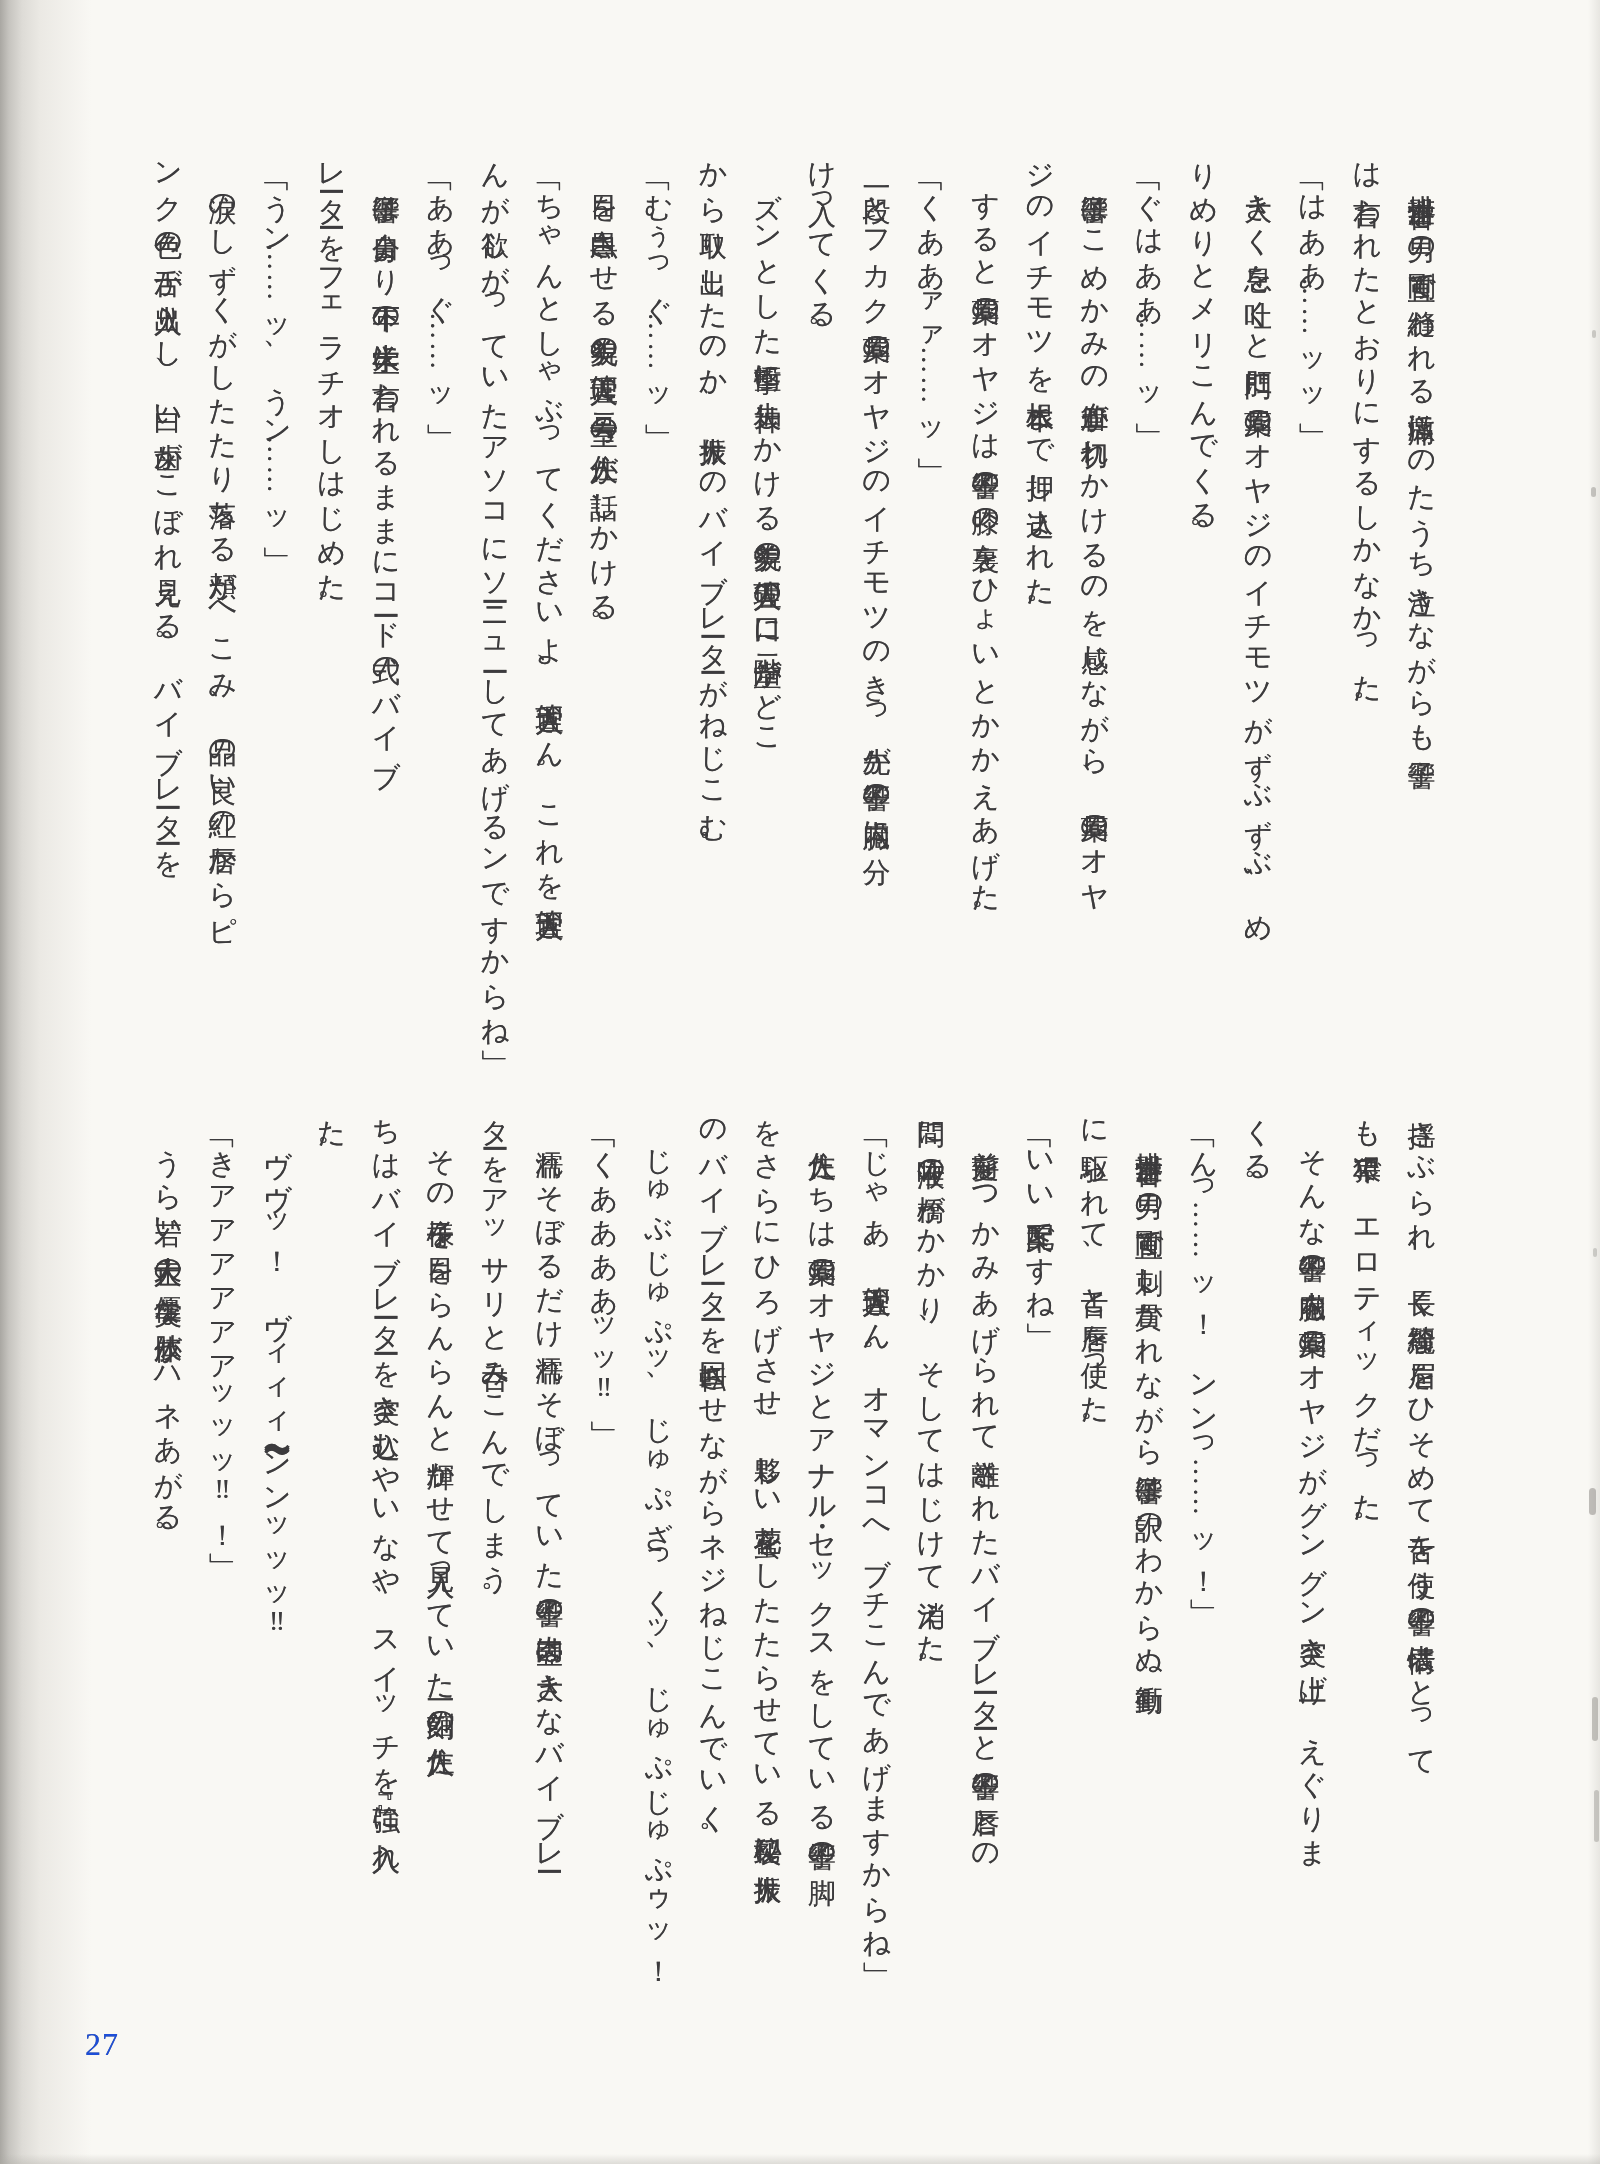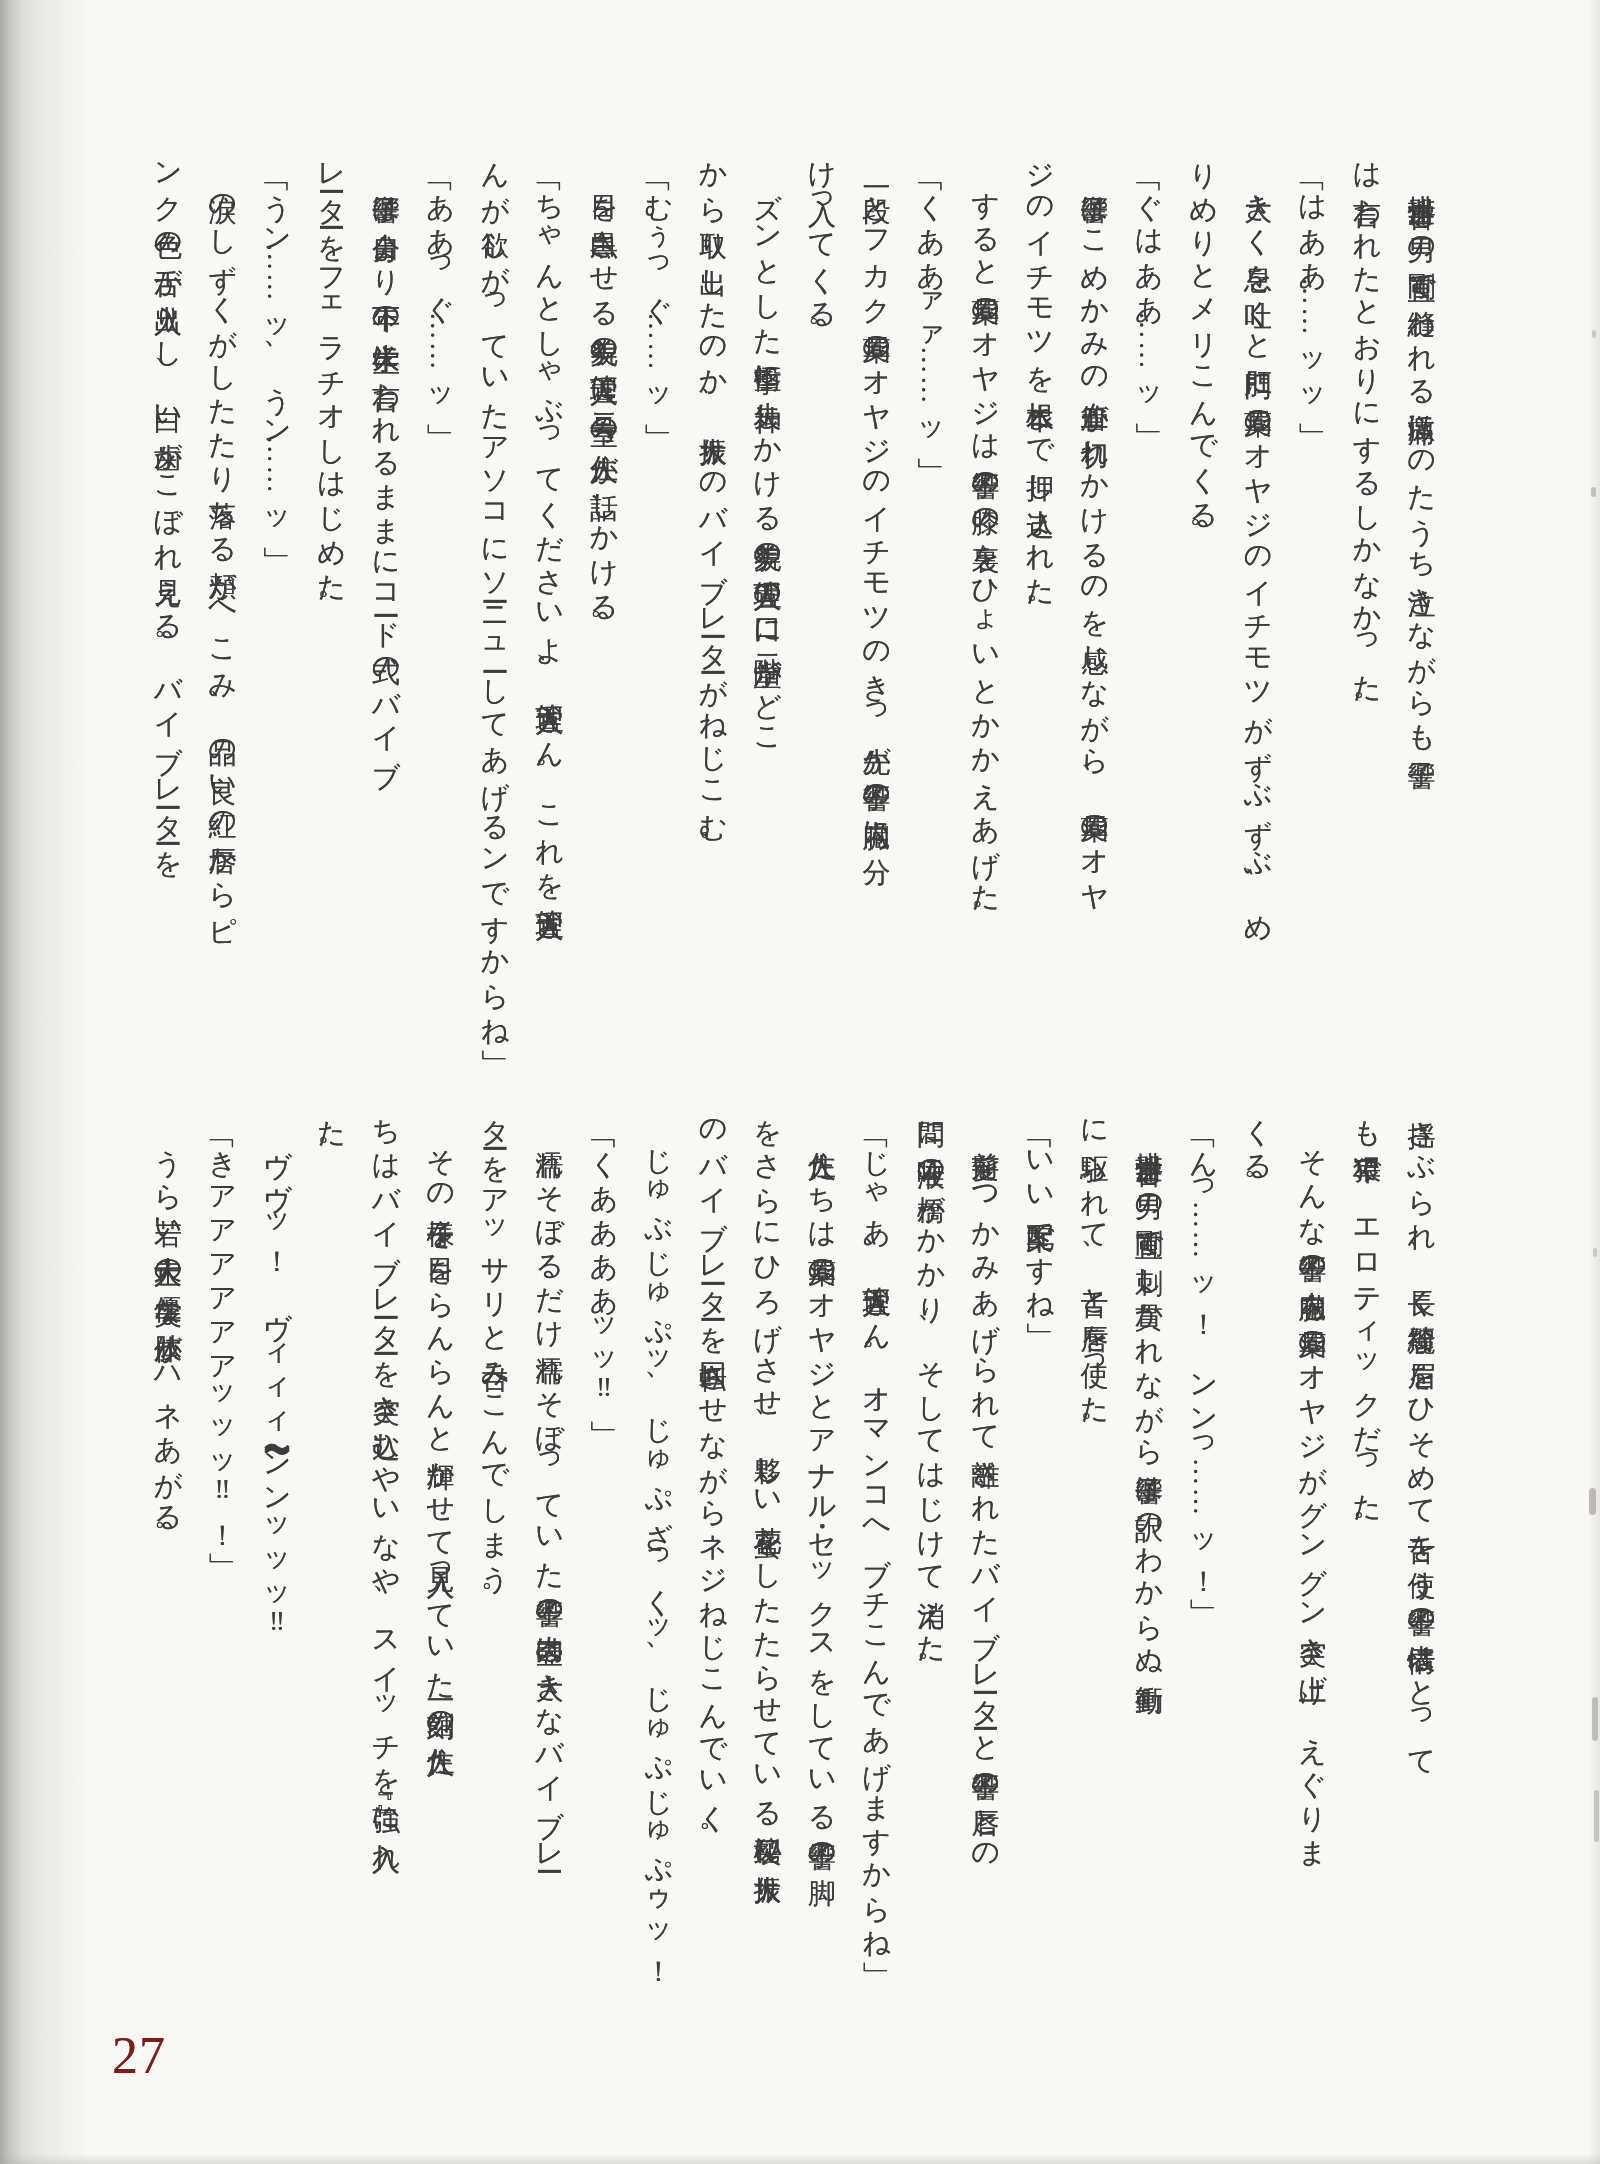--- a/index.html
+++ b/index.html
@@ -37,23 +37,23 @@
   }
   .block-top{top:143px;right:152px;height:916px;}
   .block-bottom{top:1100px;right:152px;height:916px;}
   .vtext .tl{
     line-height:54.5px;
     height:916px;
     box-sizing:border-box;
   }
   .vtext .tl.ind{padding-top:30px;}
   .pagenum{
-    position:absolute;left:112px;top:2026px;
-    font-size:52px;letter-spacing:1px;
-    color:#7f1d1d;
+    position:absolute;left:85px;top:2026px;
+    font-size:32px;letter-spacing:1px;
+    color:#1d4ed8;
     font-family:"Liberation Serif","DejaVu Serif",serif;
     text-shadow:0 0 0.5px rgba(46,45,43,.6);
   }
   
   .speck{position:absolute;background:#8f8d88;border-radius:4px;}
   .sp1{left:1592px;top:330px;width:4px;height:8px;opacity:.40;}
   .sp2{left:1591px;top:487px;width:5px;height:10px;opacity:.48;}
   .sp3{left:1589px;top:1488px;width:7px;height:27px;opacity:.55;}
   .sp4{left:1592px;top:1697px;width:6px;height:44px;opacity:.50;}
   .sp5{left:1594px;top:1790px;width:5px;height:52px;opacity:.42;}

